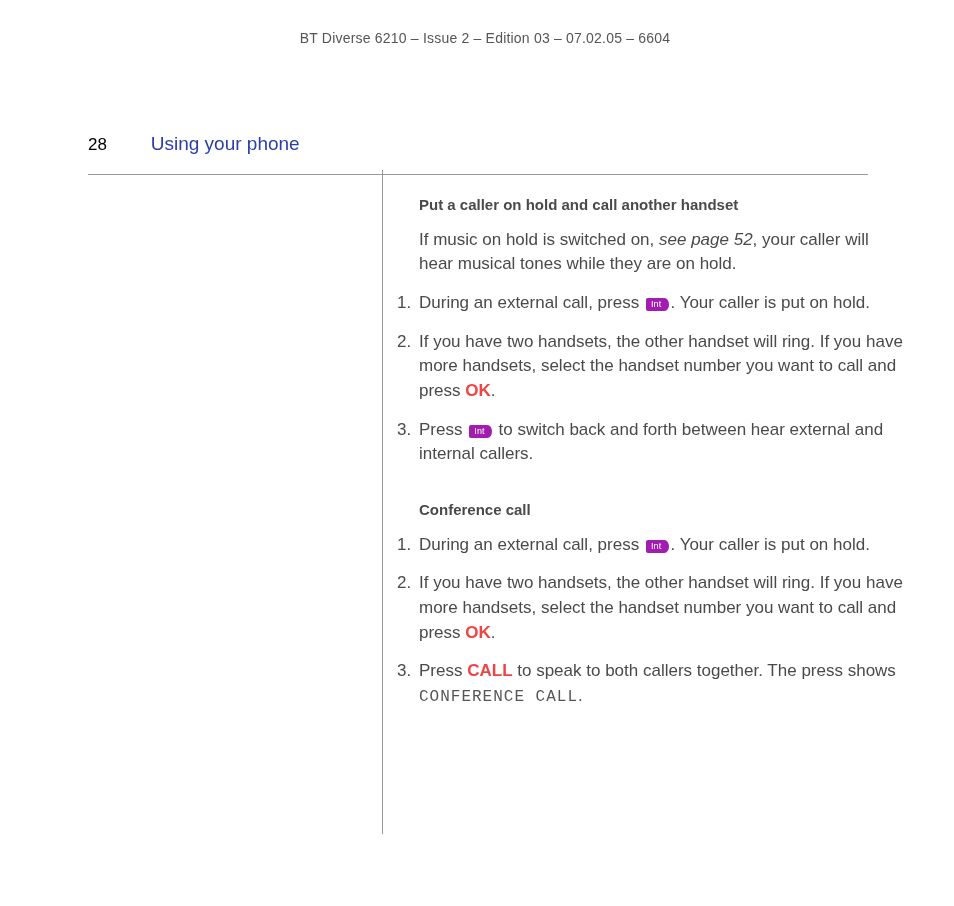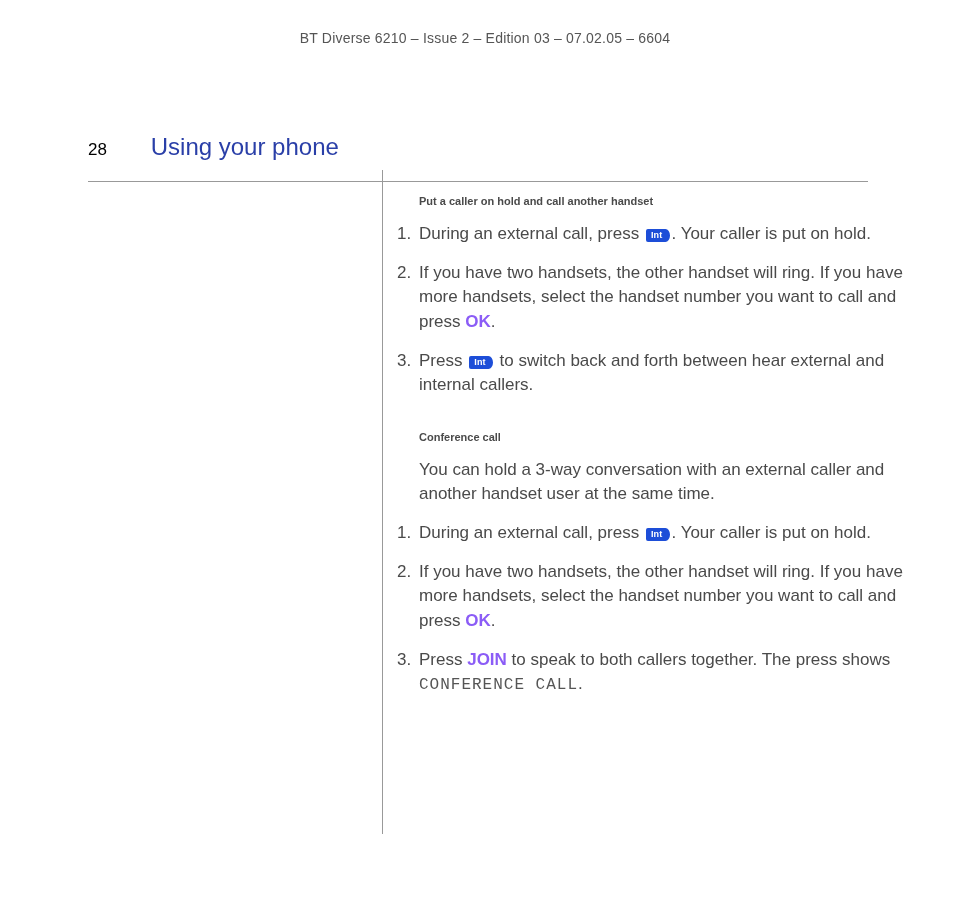--- a/index.html
+++ b/index.html
@@ -39,38 +39,38 @@
   }
   .page-number {
     color: #000000;
     font-size: 17px;
     display: inline-block;
     min-width: 58px;
     vertical-align: baseline;
   }
   .section-title {
     color: #2a3fa8;
-    font-size: 24px;
+    font-size: 19px;
     display: inline-block;
     vertical-align: baseline;
   }
   .content-area {
     position: absolute;
     top: 170px;
     left: 382px;
     width: 484px;
     border-left: 1px solid #999;
     padding: 24px 0 40px 36px;
     min-height: 600px;
   }
   .heading {
     font-weight: 700;
     color: #4a4a4a;
     margin: 0 0 12px 0;
-    font-size: 11px;
+    font-size: 15px;
   }
   .body-text {
     margin: 0 0 14px 0;
   }
   ol.steps {
     list-style: none;
     padding: 0;
     margin: 0 0 22px 0;
     counter-reset: step;
   }
@@ -80,27 +80,27 @@
     padding-left: 0;
     margin: 0 0 14px 0;
   }
   ol.steps > li .num {
     position: absolute;
     left: -22px;
     top: 0;
   }
   .section-gap { height: 10px; }
   .emph { font-style: italic; }
-  .blue-bold { color: #8b5cf6; font-weight: 700; }
+  .blue-bold { color: #ef4444; font-weight: 700; }
   .int-key {
     display: inline-block;
-    background: #1d4ed8;
+    background: #a21caf;
     color: #fff;
     font-size: 9px;
-    font-weight: 700;
+    font-weight: 400;
     border-radius: 3px 7px 7px 3px / 3px 10px 10px 3px;
     padding: 2px 7px 2px 5px;
     line-height: 1;
     vertical-align: 1px;
     margin: 0 2px;
     letter-spacing: 0.2px;
   }
   .lcd {
     font-family: "Consolas", "Courier New", monospace;
     letter-spacing: 1px;
@@ -117,51 +117,53 @@
 
   <div class="header-row">
     <span class="page-number">28</span>
     <span class="section-title">Using your phone</span>
   </div>
 
   <div class="content-area">
 
     <p class="heading">Put a caller on hold and call another handset</p>
 
+    <p class="body-text">
+      <span>If music on hold is switched on, </span><span class="emph">see page 52</span><span>, your caller will hear musical tones while they are on hold.</span>
+    </p>
 
     <ol class="steps">
       <li>
         <span class="num">1.</span>
         <span>During an external call, press </span><span class="int-key">Int</span><span>. Your caller is put on hold.</span>
       </li>
       <li>
         <span class="num">2.</span>
         <span>If you have two handsets, the other handset will ring. If you have more handsets, select the handset number you want to call and press </span><span class="blue-bold">OK</span><span>.</span>
       </li>
       <li>
         <span class="num">3.</span>
         <span>Press </span><span class="int-key">Int</span><span> to switch back and forth between hear external and internal callers.</span>
       </li>
     </ol>
 
     <div class="section-gap"></div>
 
     <p class="heading">Conference call</p>
 
-    <p class="body-text">You can hold a 3-way conversation with an external caller and another handset user at the same time.</p>
 
     <ol class="steps">
       <li>
         <span class="num">1.</span>
         <span>During an external call, press </span><span class="int-key">Int</span><span>. Your caller is put on hold.</span>
       </li>
       <li>
         <span class="num">2.</span>
         <span>If you have two handsets, the other handset will ring. If you have more handsets, select the handset number you want to call and press </span><span class="blue-bold">OK</span><span>.</span>
       </li>
       <li>
         <span class="num">3.</span>
-        <span>Press </span><span class="blue-bold">JOIN</span><span> to speak to both callers together. The press shows </span><span class="lcd">CONFERENCE CALL</span><span>.</span>
+        <span>Press </span><span class="blue-bold">CALL</span><span> to speak to both callers together. The press shows </span><span class="lcd">CONFERENCE CALL</span><span>.</span>
       </li>
     </ol>
 
   </div>
 </div>
 
 </body></html>

